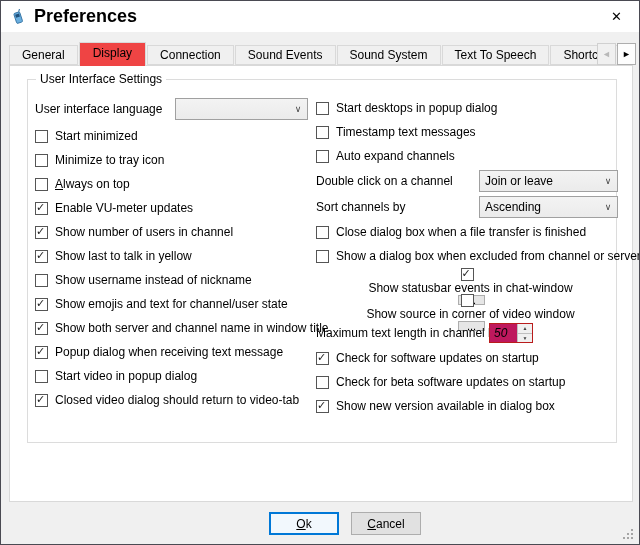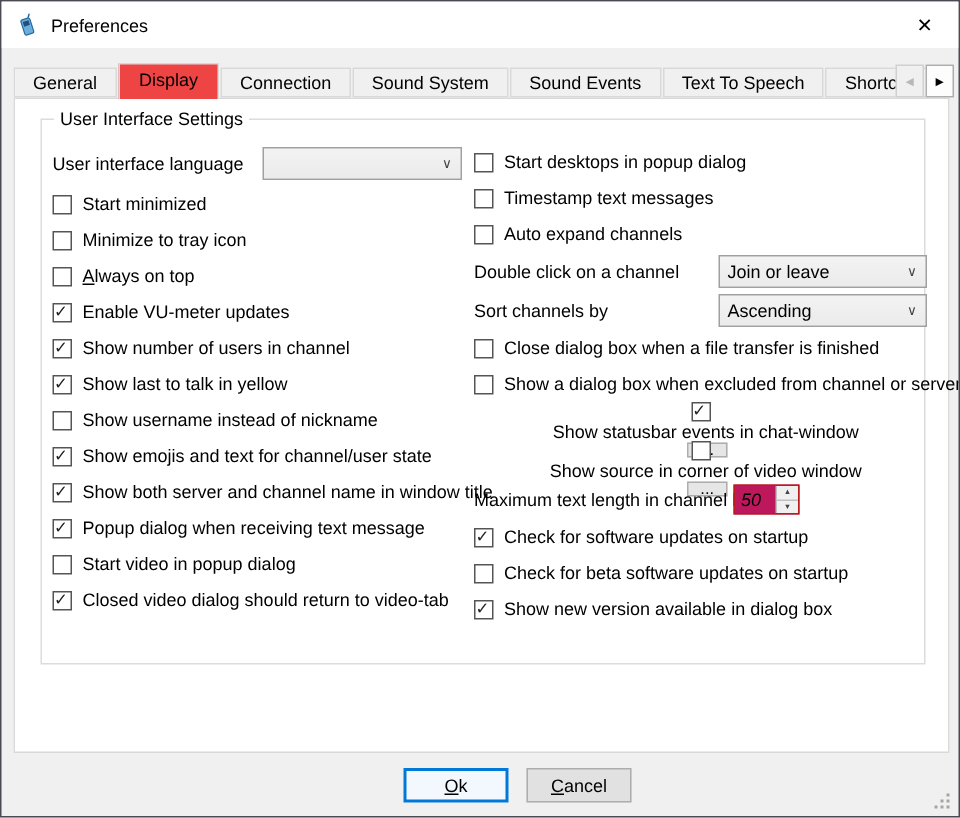--- a/index.html
+++ b/index.html
@@ -3,21 +3,21 @@
 <meta charset="utf-8">
 <style>
   * { box-sizing: border-box; margin: 0; padding: 0; }
   html, body { width: 640px; height: 545px; }
   body { font-family: "Liberation Sans", "DejaVu Sans", sans-serif; font-size: 12px; color: #000; }
   .window { position: relative; width: 640px; height: 545px; background: #f0f0f0; border: 1px solid #4a4a52; overflow: hidden; }
 
   
   .titlebar { position: absolute; left: 0; top: 0; right: 0; height: 31px; background: #ffffff; display: flex; align-items: center; }
   .app-icon { margin-left: 9px; width: 16px; height: 16px; flex: none; }
-  .title-text { margin-left: 8px; font-size: 12px; }
+  .title-text { margin-left: 8px; font-size: 18px; font-weight: bold; }
   .close-btn { position: absolute; right: 0; top: 0; width: 45px; height: 31px; display: flex; align-items: center; justify-content: center; font-size: 13px; color: #000; cursor: default; }
 
   
   .tabs { position: absolute; left: 8px; top: 40px; width: 624px; height: 25px; display: flex; align-items: flex-end; overflow: hidden; z-index: 3; }
   .tab { flex: none; background: #f0f0f0; border: 1px solid #d9d9d9; height: 20px; line-height: 18px; padding: 0 12px; margin-bottom: 1px; margin-right: 1px; white-space: nowrap; cursor: default; }
   .tab.active { background: #ef4444; height: 24px; line-height: 21px; margin-bottom: 0; border-bottom: none; padding: 0 13px; position: relative; z-index: 4; }
   .tab-scroll { position: absolute; right: 3px; top: 42px; display: flex; z-index: 5; }
   .tsb { width: 19px; height: 22px; display: flex; align-items: center; justify-content: center; font-size: 9px; border: 1px solid #adadad; }
   .tsb.prev { background: #f0f0f0; color: #b8b8b8; border-color: #d0d0d0; }
   .tsb.next { background: #fdfdfd; color: #000; margin-left: 1px; }
@@ -82,22 +82,22 @@
       </g>
     </svg>
     <span class="title-text">Preferences</span>
     <span class="close-btn">✕</span>
   </div>
 
   <div class="tabs">
     <span class="tab">General</span>
     <span class="tab active">Display</span>
     <span class="tab">Connection</span>
+    <span class="tab">Sound Events</span>
     <span class="tab">Sound System</span>
-    <span class="tab">Sound Events</span>
     <span class="tab">Text To Speech</span>
     <span class="tab">Shortcuts</span>
     <span class="tab">Video</span>
   </div>
   <div class="tab-scroll">
     <span class="tsb prev">◄</span>
     <span class="tsb next">►</span>
   </div>
 
   <div class="panel">

